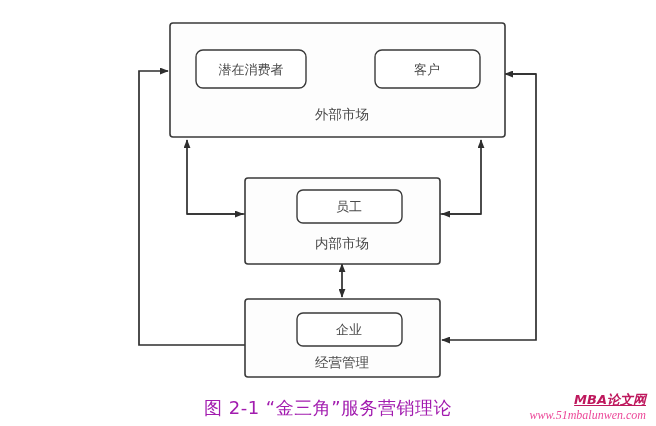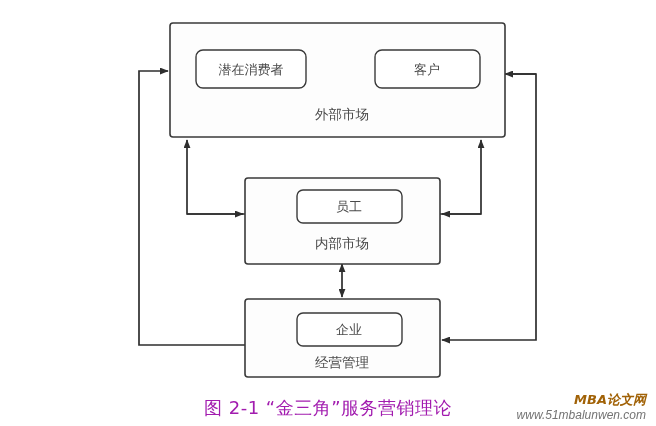--- a/index.html
+++ b/index.html
@@ -74,28 +74,29 @@
     right: 6px;
     top: 392px;
     text-align: right;
     line-height: 1.25;
   }
   .wm-top {
     font-family: "DejaVu Sans", "Liberation Sans", sans-serif;
     font-style: italic;
     font-weight: bold;
     font-size: 13px;
-    color: #a16207;
+    color: #be185d;
     display: block;
+    text-decoration: underline;
   }
   .wm-bottom {
-    font-family: Liberation Sans, sans-serif;
+    font-family: Liberation Serif, serif;
     font-style: italic;
     font-size: 12px;
-    color: #737373;
+    color: #ec4899;
     display: block;
   }
 </style>
 </head>
 <body>
 
 <div id="figure-root">
 
   <svg id="diagram" viewBox="0 0 656 426">
     <defs>

